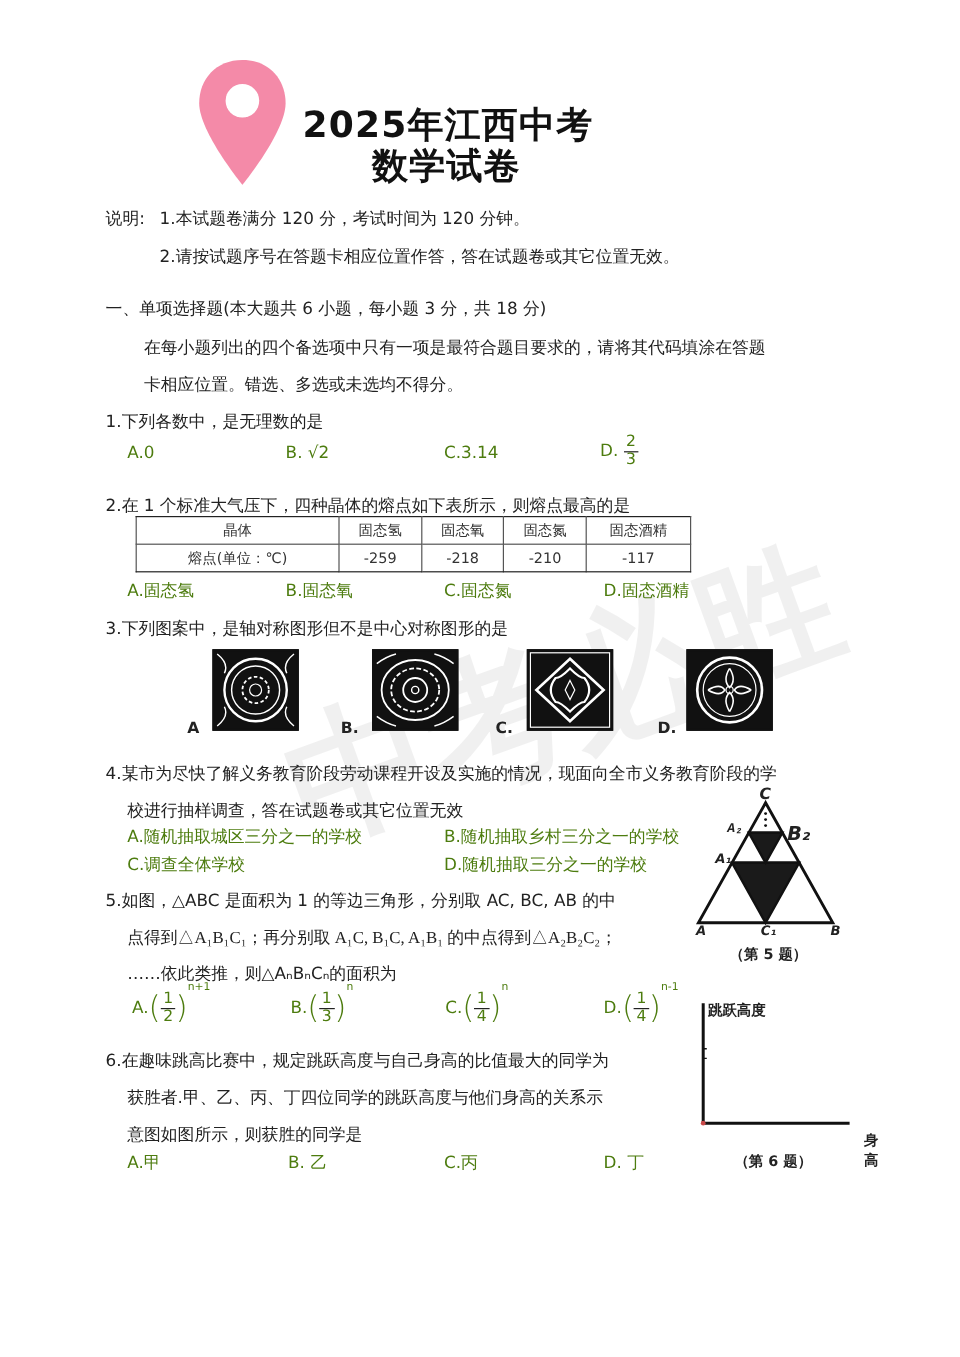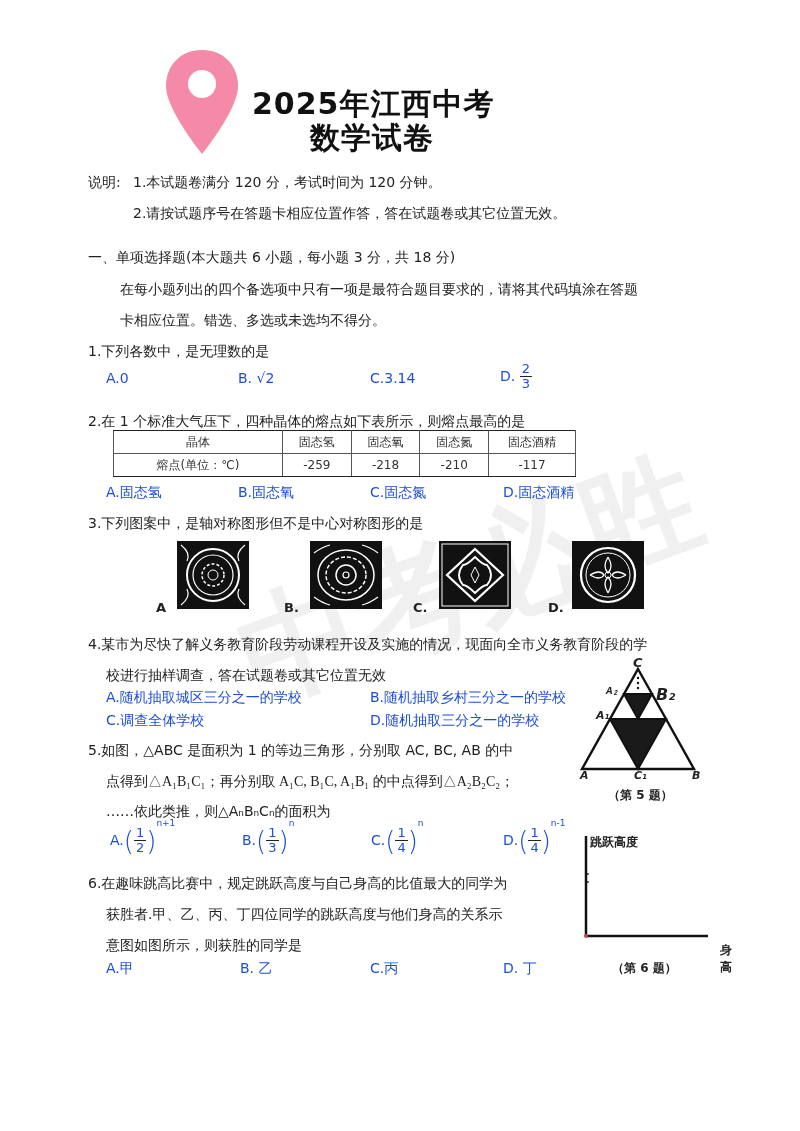--- a/index.html
+++ b/index.html
@@ -1,21 +1,21 @@
 <!DOCTYPE html>
 <html><head>
 <meta charset="utf-8">
 <style>
   html, body { margin:0; padding:0; background:#ffffff; }
   body { width:800px; height:1131px; position:relative; overflow:hidden;
          font-family:"DejaVu Sans", sans-serif; color:#1f1f1f; }
   .abs { position:absolute; }
   .title { font-weight:bold; color:#111; font-size:30px; letter-spacing:1px; }
   .txt { font-size:14px; white-space:nowrap; color:#222; }
-  .opt { font-size:14px; white-space:nowrap; color:#1d4ed8; }
+  .opt { font-size:14px; white-space:nowrap; color:#4d7c0f; }
   table.melt { border-collapse:collapse; font-size:12px; color:#333; }
   table.melt td { border:1px solid #555; text-align:center; height:22px; padding:0 4px; }
   table.melt tr:first-child td { border-top:1.5px solid #222; }
   table.melt tr:last-child td { border-bottom:1.5px solid #222; }
   .frac { display:inline-flex; flex-direction:column; align-items:center; vertical-align:middle; font-size:13px; line-height:14px; }
   .frac .n { border-bottom:1px solid #222; padding:0 2px; }
   .paren { font-size:26px; font-weight:200; vertical-align:middle; line-height:26px; }
   .sup { font-size:9px; vertical-align:top; position:relative; top:-8px; }
   .tile { width:72px; height:68px; background:#111; border:2px solid #111; box-sizing:border-box; }
   .watermark { color:rgba(0,0,0,0.06); font-size:120px; font-weight:bold; transform:rotate(-20deg); white-space:nowrap; }

